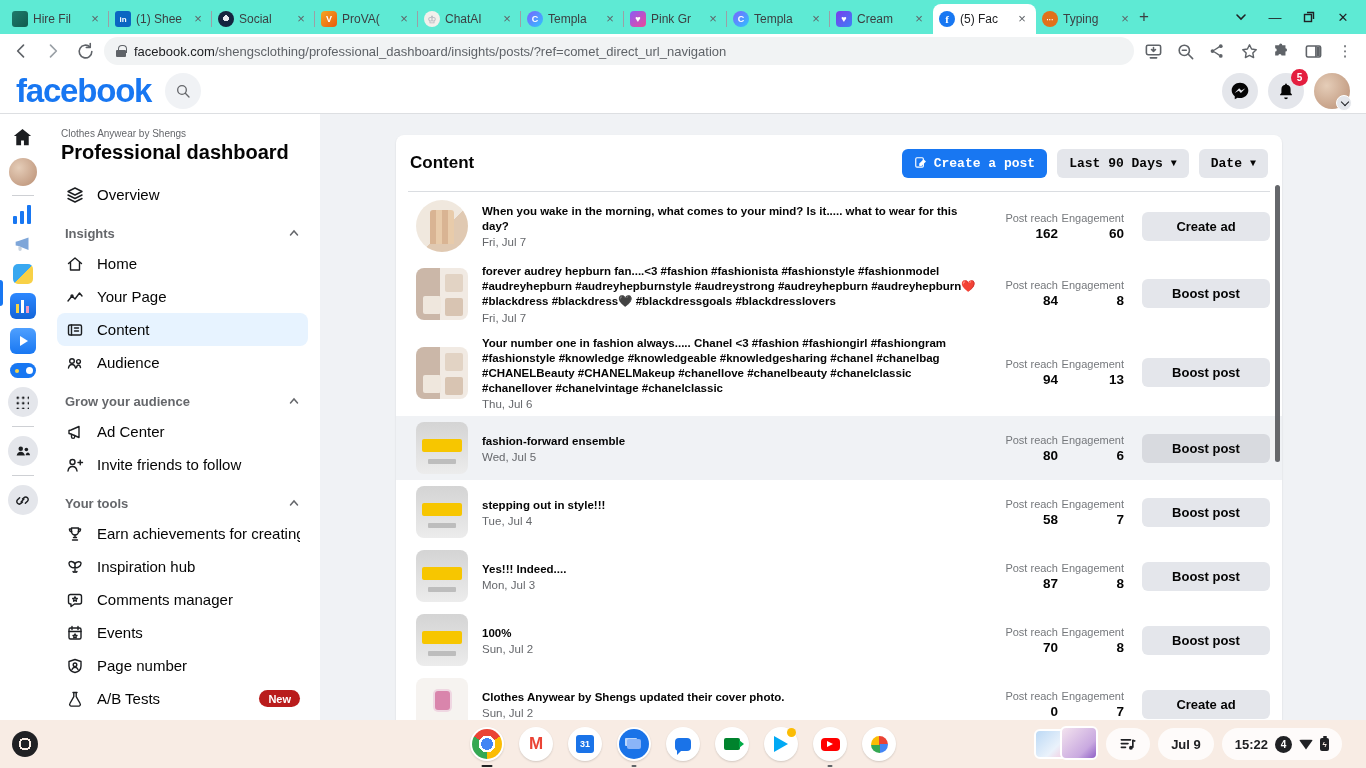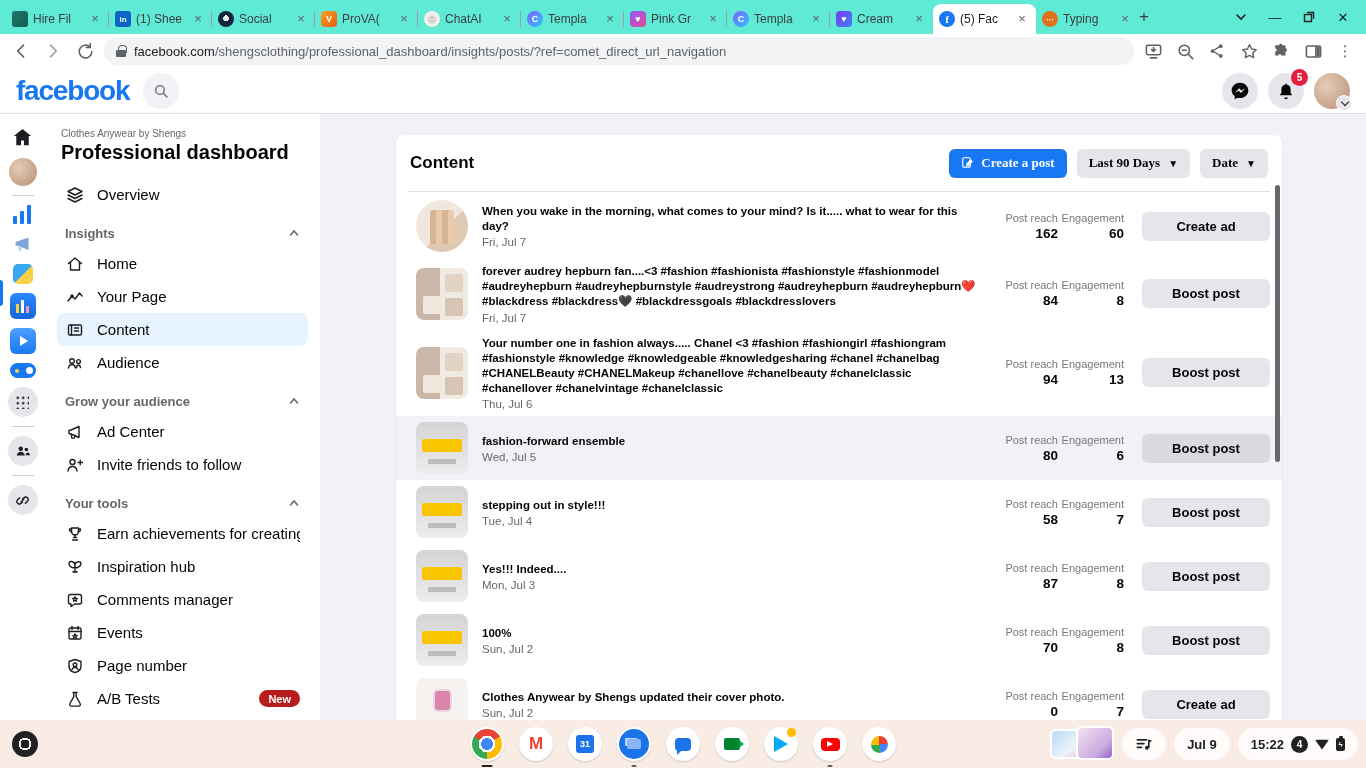--- a/index.html
+++ b/index.html
@@ -33,21 +33,21 @@
   .tbico{width:26px;height:26px;display:flex;align-items:center;justify-content:center;border-radius:50%;flex:none}
   .addr{flex:1;height:28px;background:#F1F3F4;border-radius:14px;display:flex;align-items:center;padding:0 12px;gap:8px;overflow:hidden}
   .urlhost{color:#202124;font-size:13px}
   .urlpath{color:#5F6368;font-size:13px;white-space:nowrap}
   .lockbody{width:10px;height:7px;background:#5F6368;border-radius:1px;position:relative;margin-top:4px}
   .lockbody::before{content:"";position:absolute;left:1.5px;top:-5px;width:7px;height:7px;border:1.6px solid #5F6368;border-bottom:none;border-radius:4px 4px 0 0}
   .dots3{font-size:15px;color:#5F6368}
 
   
   .fbheader{position:absolute;top:68px;left:0;right:0;height:46px;background:#fff;border-bottom:1px solid #DDDFE2;display:flex;align-items:center;padding:0 16px}
-  .fblogo{color:#1877F2;font-size:28px;font-weight:bold;letter-spacing:-1.2px}
+  .fblogo{color:#1877F2;font-size:33px;font-weight:bold;letter-spacing:-1.2px}
   .searchbtn{width:36px;height:36px;border-radius:50%;background:#F0F2F5;display:flex;align-items:center;justify-content:center;margin-left:14px}
   .fbhl{flex:1}
   .hbtn{width:36px;height:36px;border-radius:50%;background:#E4E6EB;display:flex;align-items:center;justify-content:center;margin-left:10px;position:relative}
   .badge5{position:absolute;top:-4px;right:-4px;background:#E41E3F;color:#fff;font-size:10px;font-weight:bold;min-width:17px;height:17px;border-radius:9px;display:flex;align-items:center;justify-content:center;padding:0 3px}
   .havatar{width:36px;height:36px;border-radius:50%;background:radial-gradient(circle at 35% 35%,#E5CDB8,#B98E73);margin-left:10px;position:relative}
   .havatar::after{content:"";position:absolute;right:-2px;bottom:-2px;width:14px;height:14px;background:#E4E6EB;border-radius:50%;border:1px solid #fff}
   .havatar::before{content:"";position:absolute;right:2px;bottom:4px;width:5px;height:5px;border-right:1.6px solid #1C1E21;border-bottom:1.6px solid #1C1E21;transform:rotate(45deg);z-index:2}
 
   
   .main{position:absolute;top:114px;left:0;right:0;bottom:48px;display:flex;background:#F0F2F5;overflow:hidden}
@@ -82,21 +82,21 @@
   .nsec{display:flex;align-items:center;height:28px;margin-top:8px;padding:0 8px;font-size:13px;font-weight:bold;color:#65676B}
   .nsec .chev{margin-left:auto}
   .newpill{margin-left:auto;background:#b91c1c;color:#fff;font-size:11px;font-weight:bold;border-radius:10px;padding:2.5px 9px}
 
   
   .contentbg{flex:1;position:relative}
   .card{position:absolute;left:76px;top:21px;width:886px;height:760px;background:#fff;border-radius:8px;box-shadow:0 1px 2px rgba(0,0,0,.12);padding:0 12px}
   .cardhead{display:flex;align-items:center;height:57px;border-bottom:1px solid #DADDE1;padding:0 2px}
   .ctitle{font-size:17px;font-weight:bold}
   .chsp{flex:1}
-  .btn{height:29px;border:none;border-radius:6px;font-size:13px;font-weight:bold;font-family:Liberation Serif, serif;display:flex;align-items:center;gap:6px;padding:0 12px}
+  .btn{height:29px;border:none;border-radius:6px;font-size:13px;font-weight:bold;font-family:Liberation Mono, monospace;display:flex;align-items:center;gap:6px;padding:0 12px}
   .btn.blue{background:#1877F2;color:#fff}
   .btn.gray{background:#E4E6EB;color:#050505;margin-left:10px}
   .caret{font-size:10px;margin-left:2px}
   .rows{padding-top:2px}
   .prow{display:flex;align-items:center;padding:6px 0 6px 8px;min-height:63px}
   .prow.hl{background:#F0F2F5;margin:0 -12px;padding-left:20px;padding-right:12px}
   .prow.hl .pbtn{background:#D8DADF}
   .th{width:52px;height:52px;border-radius:8px;flex:none;margin-right:14px;position:relative;overflow:hidden;background:#E8E0D8}
   .th.circle{border-radius:50%;background:linear-gradient(135deg,#F0E8DE 0 55%,#E0C9B2 55%)}
   .th.circle::after{content:"";position:absolute;left:14px;top:10px;width:24px;height:34px;background:linear-gradient(90deg,#D9B493 0 6px,#E8CBAA 6px 12px,#D9B493 12px 18px,#E8CBAA 18px);border-radius:3px 3px 0 0}
@@ -130,21 +130,21 @@
   .i-files::after{content:"";width:14px;height:10px;background:#8AB4F8;border-radius:2px;box-shadow:-3px -2px 0 -1px #BBD6FB}
   .i-chat{width:16px;height:13px;background:#1A73E8;border-radius:4px;position:relative}
   .i-chat::after{content:"";position:absolute;left:2px;bottom:-4px;border-left:5px solid #1A73E8;border-bottom:5px solid transparent}
   .i-meet{width:16px;height:12px;background:#00832D;border-radius:2px;position:relative}
   .i-meet::after{content:"";position:absolute;right:-4px;top:2px;border-left:5px solid #00AC47;border-top:4px solid transparent;border-bottom:4px solid transparent}
   .i-play{width:0;height:0;border-left:14px solid #01A9F4;border-top:8px solid transparent;border-bottom:8px solid transparent;filter:none;position:relative}
   .playdot{position:absolute;top:1px;right:2px;width:9px;height:9px;background:#FBBC04;border-radius:50%}
   .i-yt{width:19px;height:13px;background:#FF0000;border-radius:4px;display:flex;align-items:center;justify-content:center}
   .i-yt::after{content:"";border-left:6px solid #fff;border-top:3.5px solid transparent;border-bottom:3.5px solid transparent}
   .i-photos{width:17px;height:17px;border-radius:50%;background:conic-gradient(#EA4335 0 90deg,#4285F4 90deg 180deg,#34A853 180deg 270deg,#FBBC04 270deg)}
-  .tray{position:absolute;right:8px;display:flex;align-items:center;gap:8px;height:48px}
+  .tray{position:absolute;right:24px;display:flex;align-items:center;gap:8px;height:48px}
   .prev{width:64px;height:38px;position:relative;flex:none}
   .prev .pw1{position:absolute;left:0;top:4px;width:38px;height:30px;border-radius:6px;border:2px solid #fff;background:linear-gradient(135deg,#BCD9F5,#EAF2FB 60%,#F6C1D9)}
   .prev .pw2{position:absolute;left:26px;top:1px;width:38px;height:34px;border-radius:6px;border:2px solid #fff;background:linear-gradient(135deg,#F3E3EE,#C9A9E0 70%,#8F5FC6)}
   .pill{height:32px;background:rgba(255,255,255,.8);border-radius:16px;display:flex;align-items:center;justify-content:center;padding:0 13px;font-size:13px;font-weight:bold;color:#202124;gap:7px}
   .pill.iconpill{width:44px;padding:0}
   .badge4{width:17px;height:17px;border-radius:50%;background:#202124;color:#fff;font-size:10px;font-weight:bold;display:flex;align-items:center;justify-content:center}
   .wifi{width:14px;height:11px;background:#202124;clip-path:polygon(50% 100%,0 12%,100% 12%);border-radius:3px}
   .batt{width:9px;height:13px;background:#202124;border-radius:2px;position:relative;color:#F8ECE4;font-size:8px;text-align:center;line-height:13px}
   .batt::before{content:"";position:absolute;top:-2px;left:2.5px;width:4px;height:2px;background:#202124;border-radius:1px}
 </style>

